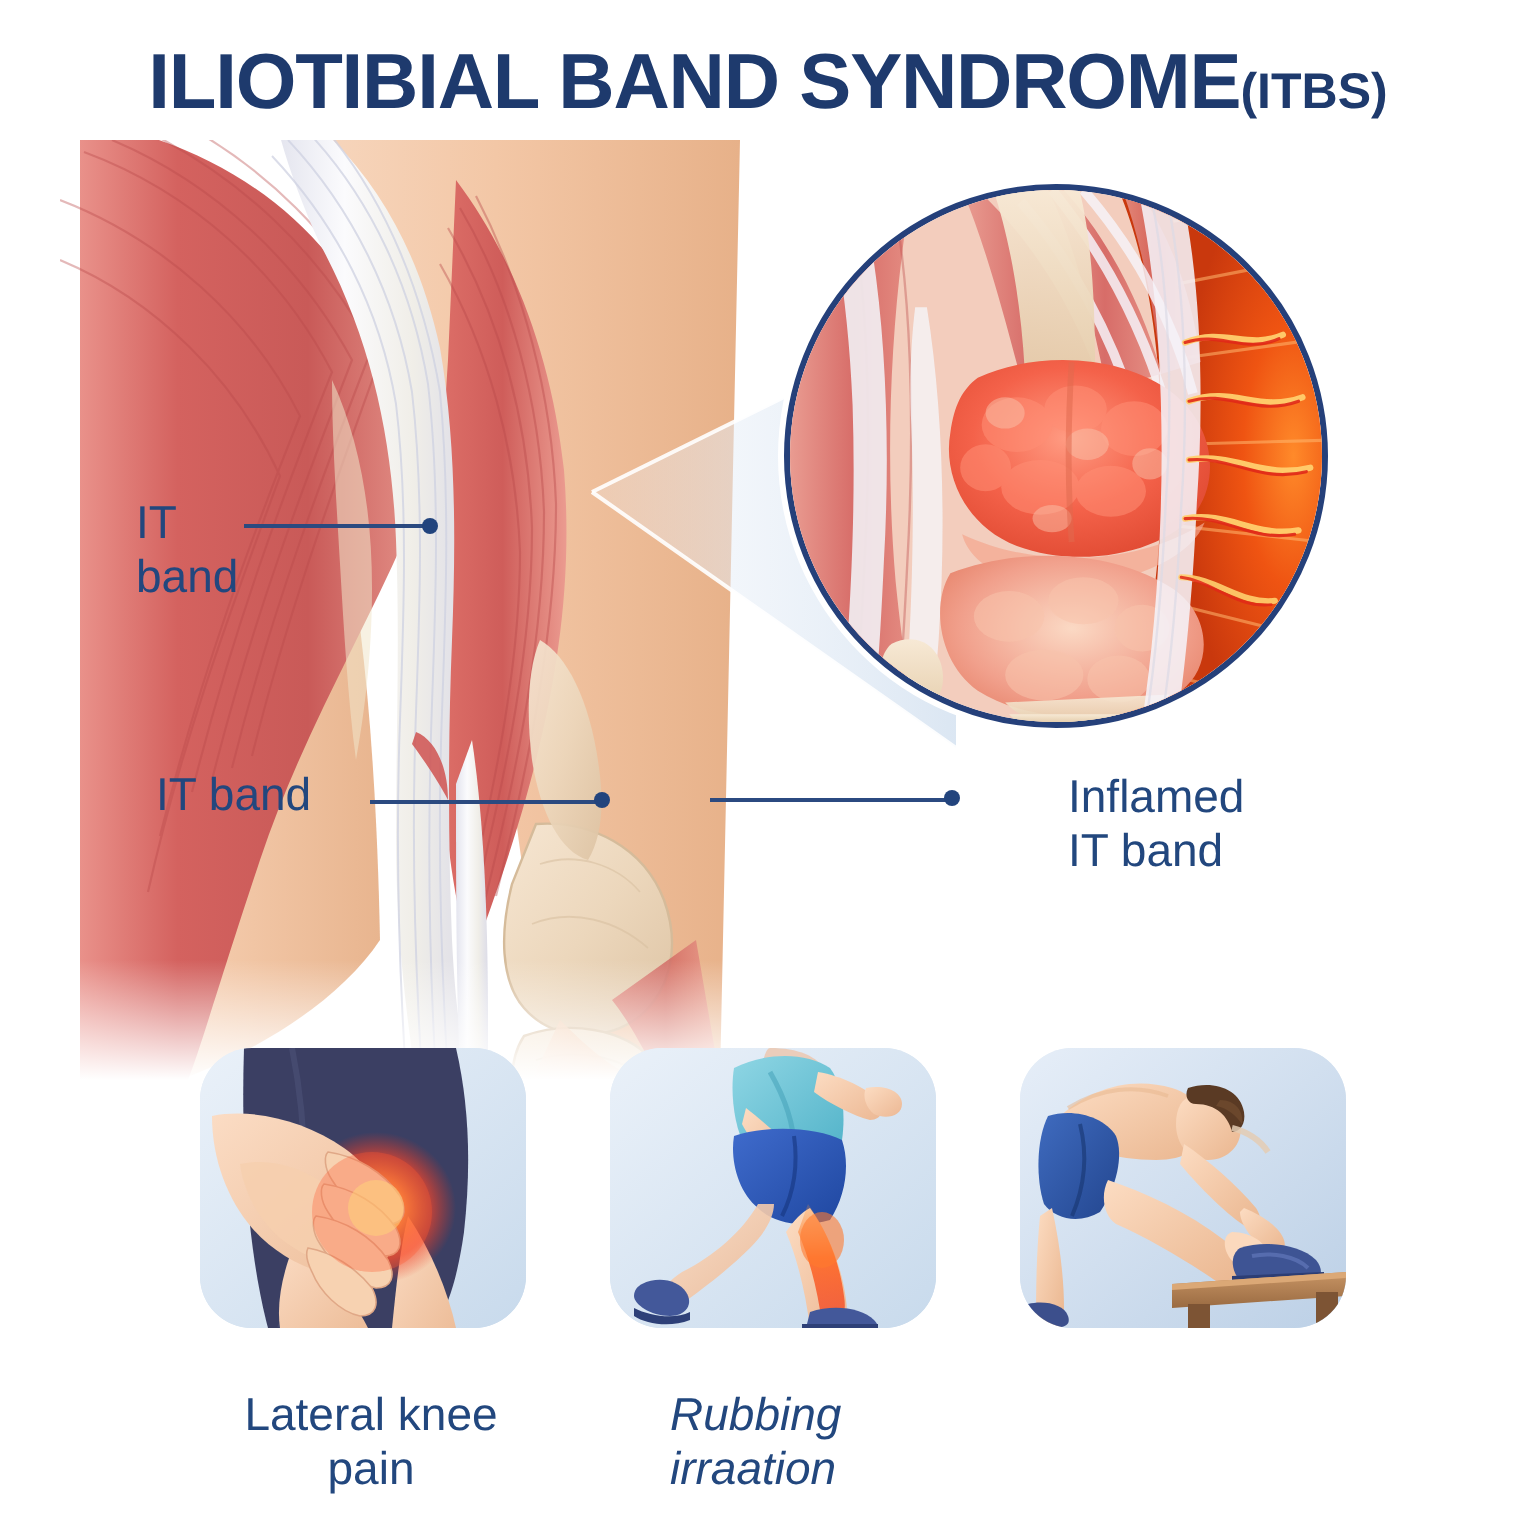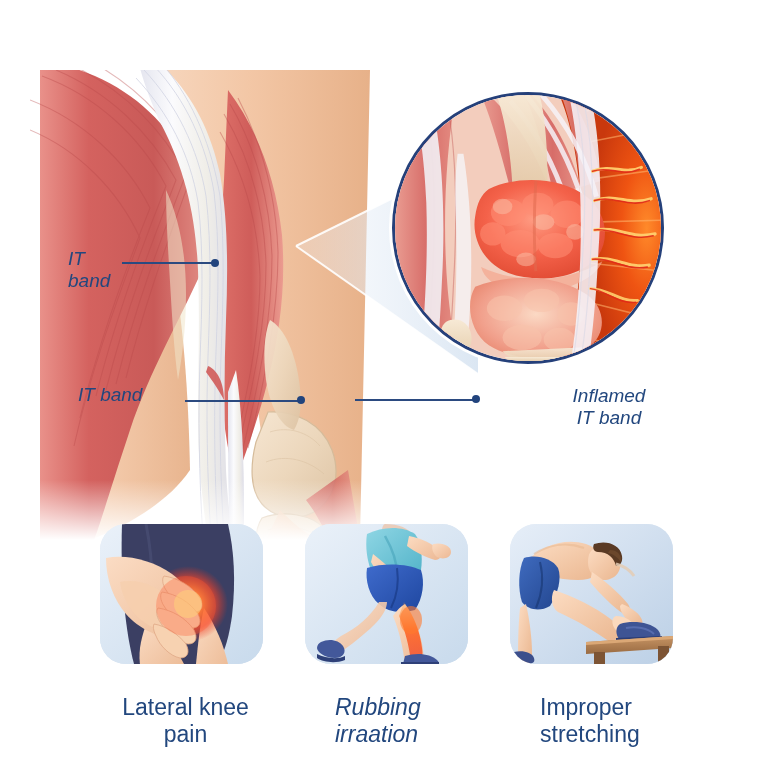--- a/index.html
+++ b/index.html
@@ -38,26 +38,25 @@
     overflow:hidden;
     background:#fff;
     box-shadow:0 0 0 3px #ffffff;
   }
   .inset-circle svg { display:block; width:100%; height:100%; }
 
   
   .label {
     position:absolute;
     color:#22477e;
-    font-size:19px;
+    font-size:23px;
     line-height:1.16;
     white-space:pre-line;
-    font-style:italic;
-  }
-  .label.center { text-align:center; }
+  }
+  .label.center { }
   .lbl-it-band-upper { left:68px; top:248px; text-align:left; }
   .lbl-it-band-lower { left:78px; top:384px; text-align:left; }
   .lbl-rubs { left:386px; top:418px; width:150px; }
   .lbl-inflamed { left:534px; top:385px; width:150px; }
 
   .leader { position:absolute; height:2px; background:#2b4a80; }
   .leader-dot {
     position:absolute; width:8px; height:8px; border-radius:50%;
     background:#22447d;
   }
@@ -94,20 +93,23 @@
   }
   .cap-1 { text-align:center; padding-left:8px; }
   .cap-2 { text-align:left; padding-left:30px;font-style:italic; }
   .cap-3 { text-align:left; padding-left:30px; }
 </style>
 </head>
 <body>
 
 <div class="stage">
 
+  <div class="title">
+    <span>ILIOTIBIAL BAND SYNDROME</span><span class="abbr">(ITBS)</span>
+  </div>
 
   <div class="anatomy">
     <svg viewBox="0 0 360 470" preserveAspectRatio="none">
       <defs>
         <linearGradient id="skinG" x1="0" y1="0" x2="1" y2="0">
           <stop offset="0%" stop-color="#f7d8c0"></stop>
           <stop offset="45%" stop-color="#f3c7a6"></stop>
           <stop offset="100%" stop-color="#e7b189"></stop>
         </linearGradient>
         <linearGradient id="muscleG" x1="0" y1="0" x2="1" y2="0">
@@ -507,18 +509,16 @@
           <path d="M110,100 C122,96 140,98 148,106 C153,112 150,118 142,118 L112,118 C106,114 104,104 110,100 Z" fill="#3e5494"></path>
           <path d="M116,104 C126,102 138,104 144,110" stroke="#5c72b4" stroke-width="2" fill="none" opacity="0.8"></path>
           <path d="M106,114 L152,112 L152,119 L106,120 Z" fill="#2c3d74"></path>
 
           <path d="M76,118 L163,112 L163,124 L76,130 Z" fill="url(#p3bench)"></path>
           <path d="M76,118 L163,112 L163,115 L76,121 Z" fill="#dba876"></path>
           <rect x="84" y="128" width="11" height="12" fill="#7d5434"></rect>
           <rect x="148" y="122" width="11" height="18" fill="#7d5434"></rect>
         </svg>
       </div>
-      <div class="panel-cap cap-3">Improper
-stretching</div>
     </div>
 
   </div>
 </div>
 
 </body></html>

